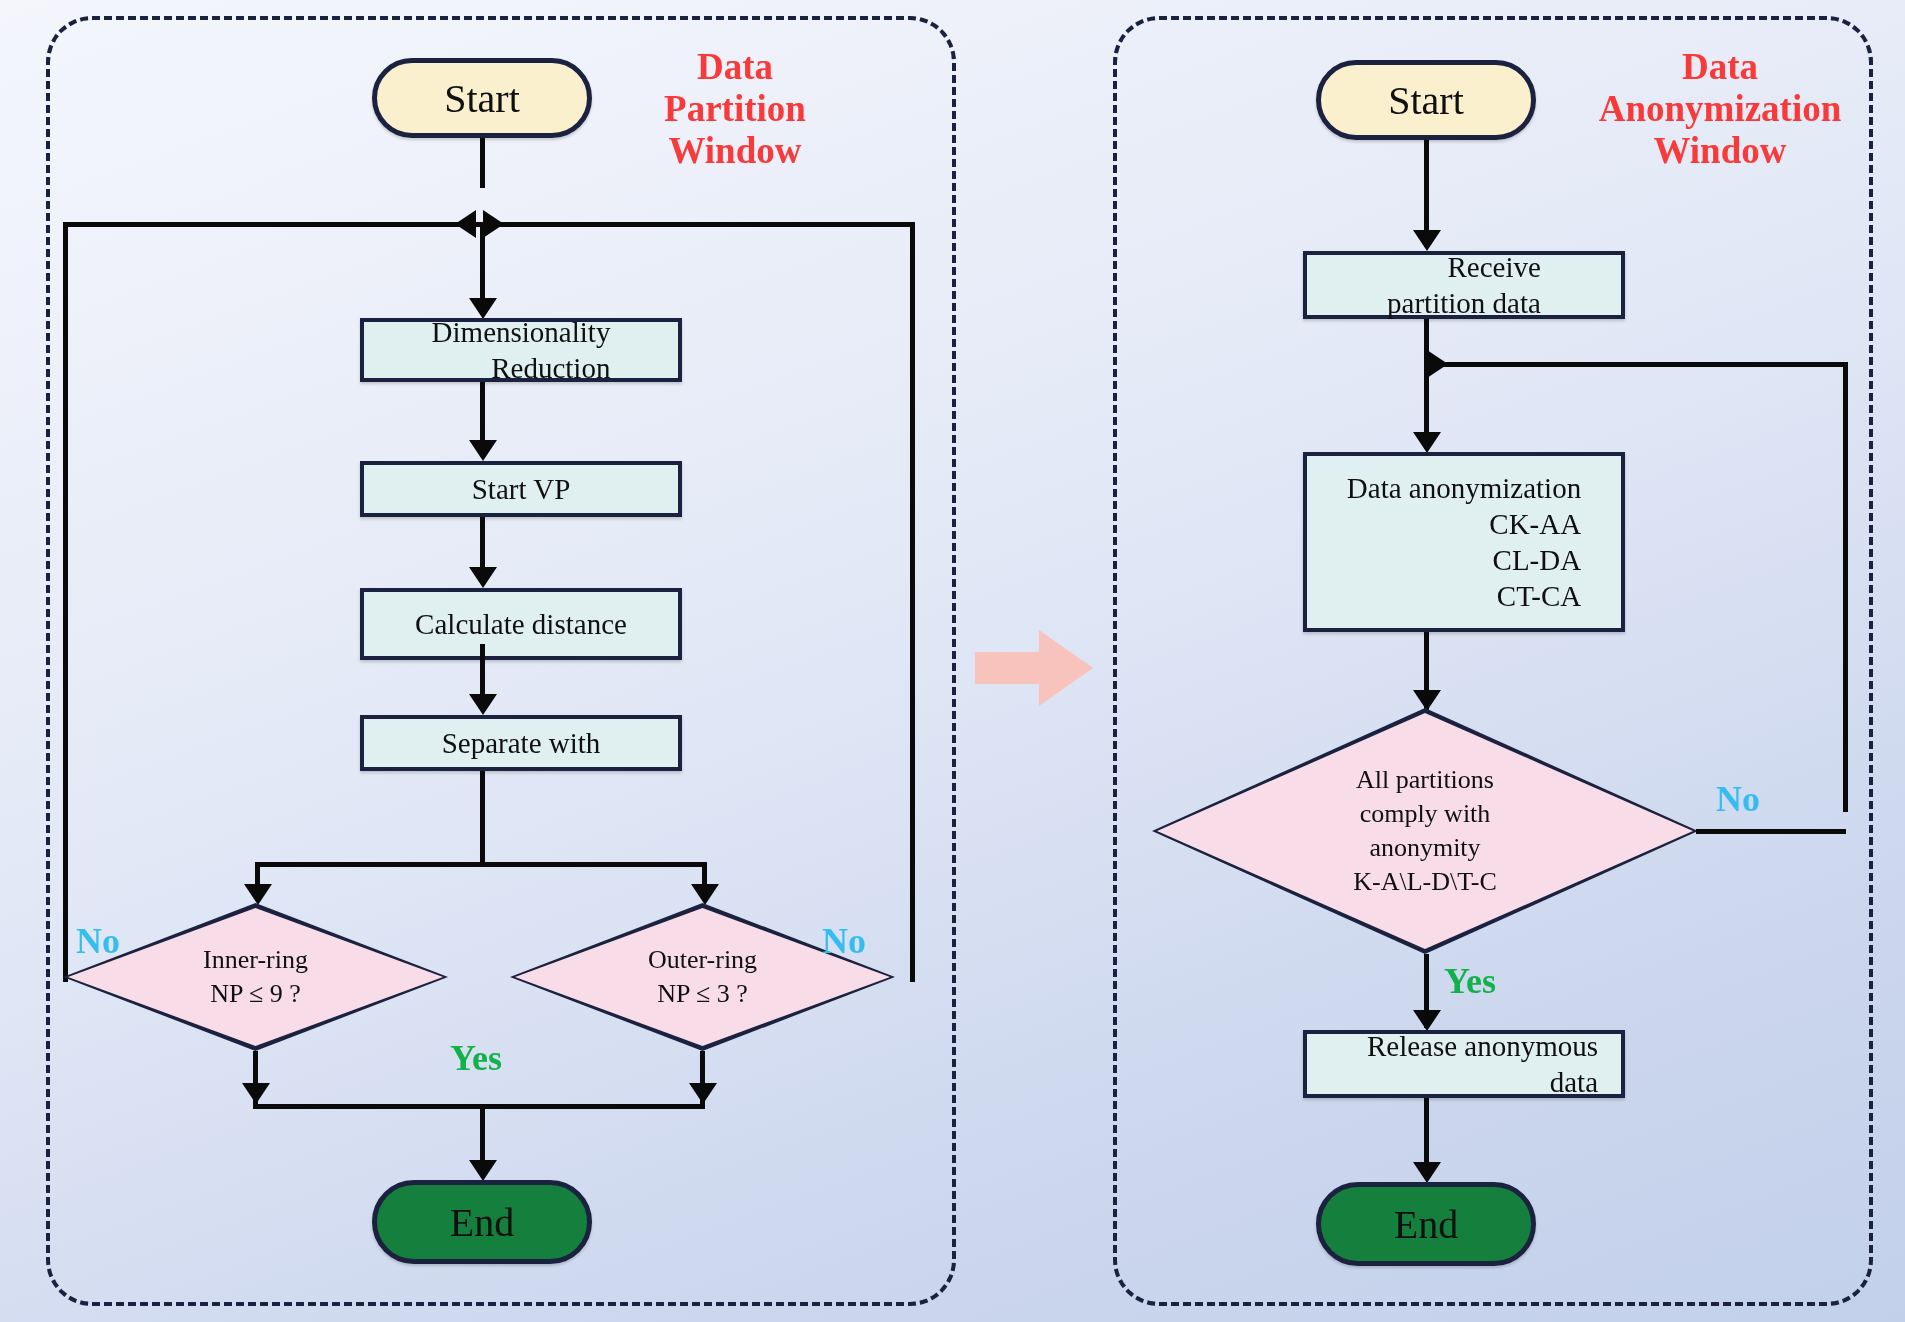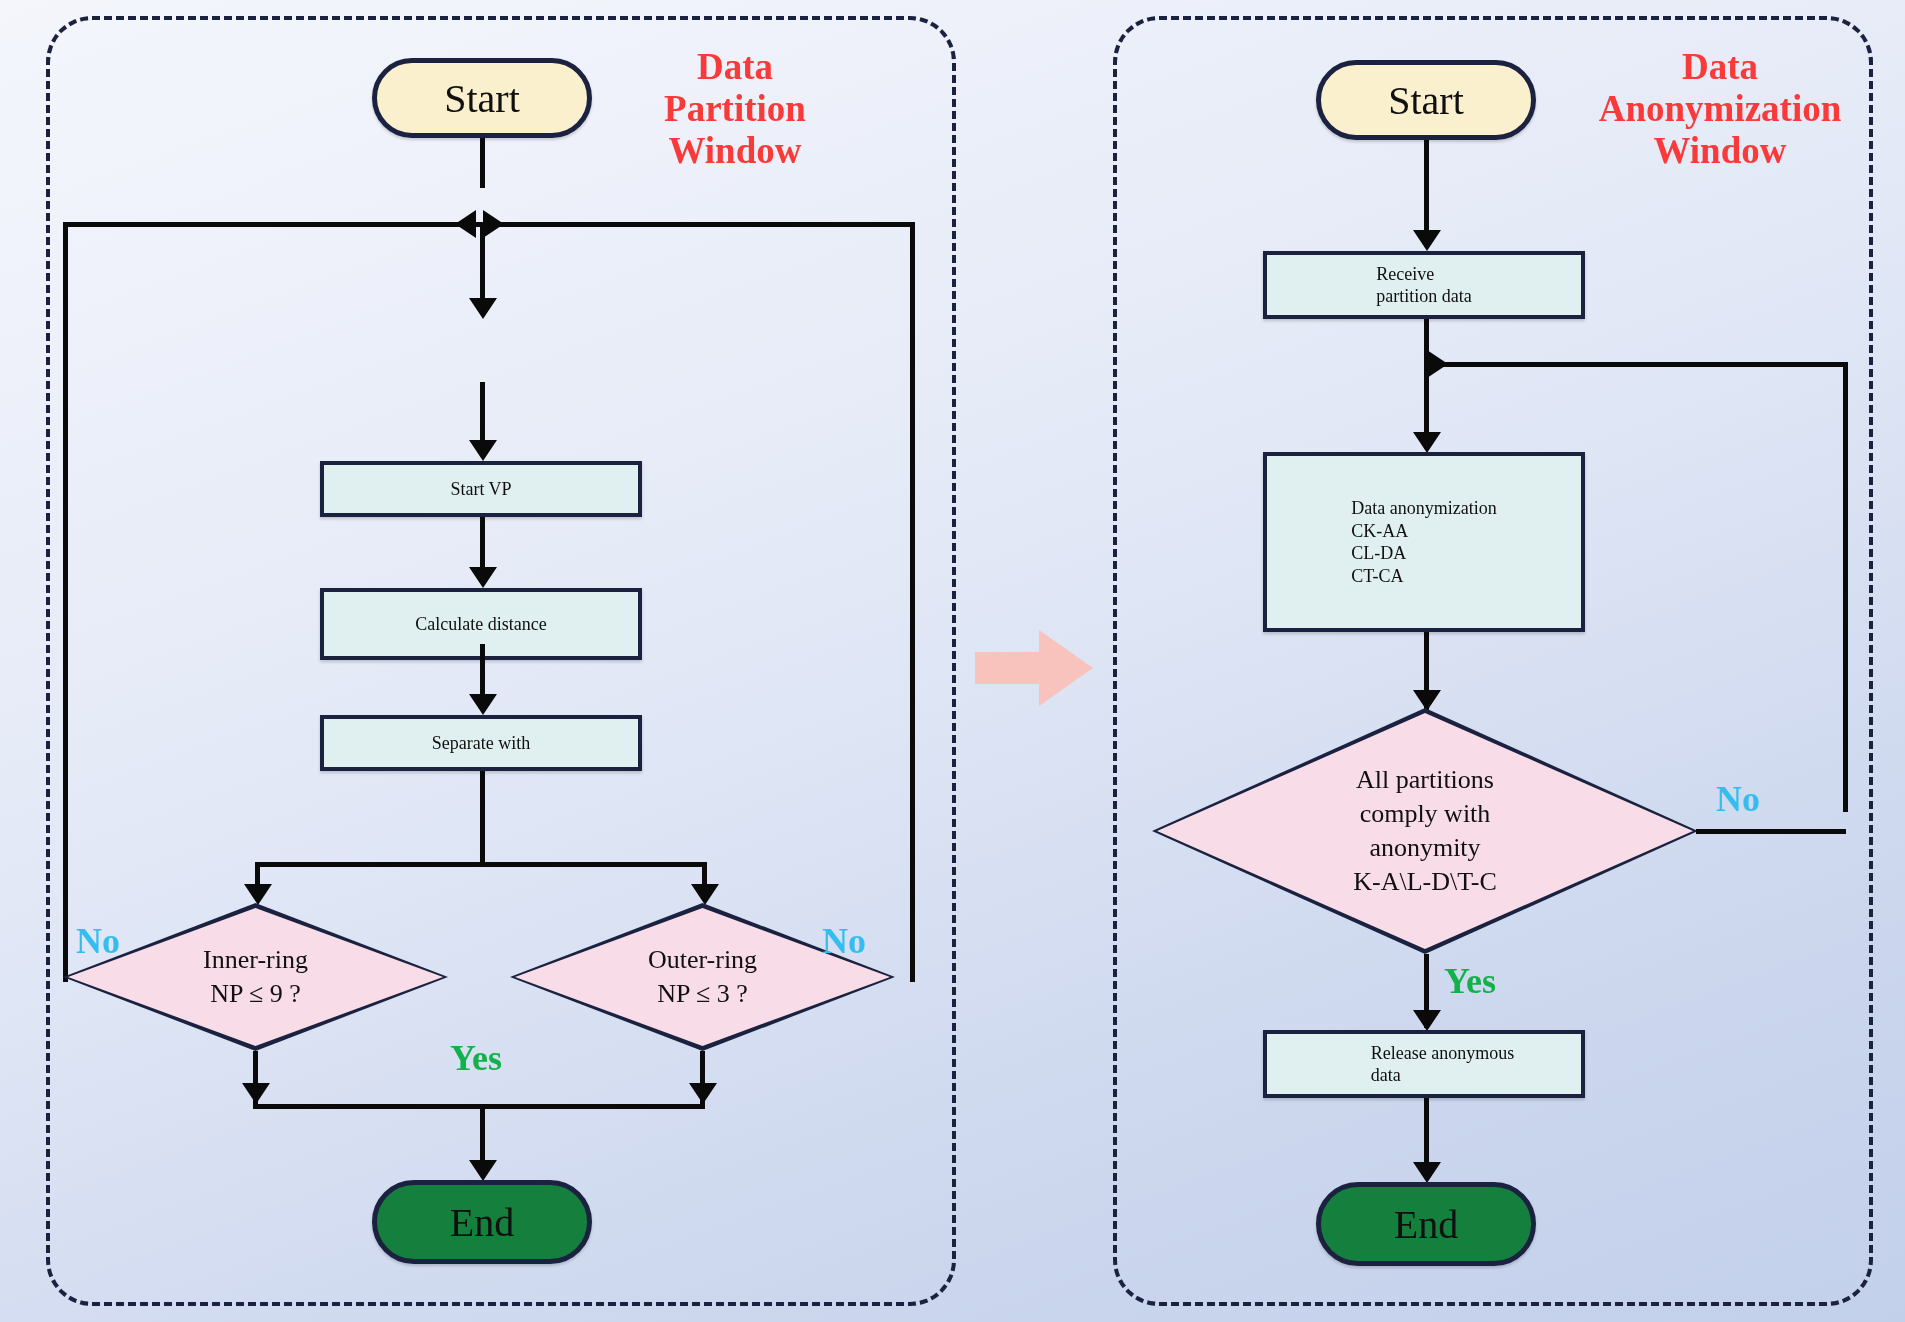--- a/index.html
+++ b/index.html
@@ -31,40 +31,41 @@
     white-space:pre-line;
   }
 
   
   .node{
     position:absolute;
     box-sizing:border-box;
     display:flex;
     align-items:center;
     justify-content:center;
-    text-align:left;
+    text-align:right;
     color:#101010;
     font-family:"Liberation Serif", serif;
     white-space:pre-line;
   }
   .terminal{
     border:5px solid #1b2240;
     border-radius:42px;
     font-size:40px;
     box-shadow:0 2px 3px rgba(0,0,0,.18);
   }
   .terminal.start{background:#fbf0ce;}
   .terminal.end{background:#15803d;}
 
   .process{
     border:4px solid #1b2240;
     background:#e0f0f1;
-    font-size:18px;
+    font-size:29px;
     line-height:1.25;
     box-shadow:0 2px 3px rgba(0,0,0,.18);
+    margin-left:40px;
   }
 
   .decision{
     position:absolute;
     display:flex;align-items:center;justify-content:center;
     text-align:center;
     font-size:26px;line-height:1.3;
     color:#101010;
     white-space:pre-line;
     font-family:"Liberation Serif", serif;
@@ -120,20 +121,22 @@
   <div class="ln lnh" style="left:63px;top:222px;width:852px;"></div>
   <div class="ln lnv" style="left:63px;top:222px;height:760px;"></div>
   <div class="ln lnv" style="left:910px;top:222px;height:760px;"></div>
 
   <div class="arrow arrow-l" style="left:455px;top:210px;"></div>
   <div class="arrow arrow-l" style="left:483px;top:210px;transform:scaleX(-1);"></div>
 
   <div class="ln lnv" style="left:480px;top:222px;height:90px;"></div>
   <div class="arrow arrow-d" style="left:469px;top:298px;"></div>
 
+  <div class="node process" style="left:320px;top:318px;width:322px;height:64px;">Dimensionality
+Reduction</div>
   <div class="ln lnv" style="left:480px;top:382px;height:74px;"></div>
   <div class="arrow arrow-d" style="left:469px;top:440px;"></div>
 
   <div class="node process" style="left:320px;top:461px;width:322px;height:56px;">Start VP</div>
   <div class="ln lnv" style="left:480px;top:517px;height:66px;"></div>
   <div class="arrow arrow-d" style="left:469px;top:567px;"></div>
 
   <div class="node process" style="left:320px;top:588px;width:322px;height:72px;">Calculate distance</div>
   <div class="ln lnv" style="left:480px;top:644px;height:66px;"></div>
   <div class="arrow arrow-d" style="left:469px;top:694px;"></div>

